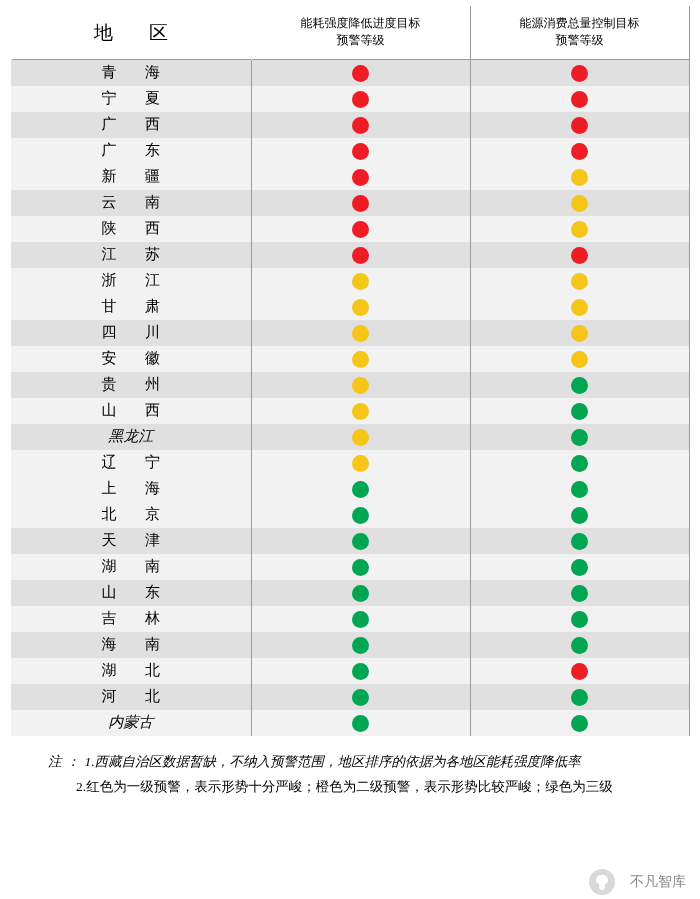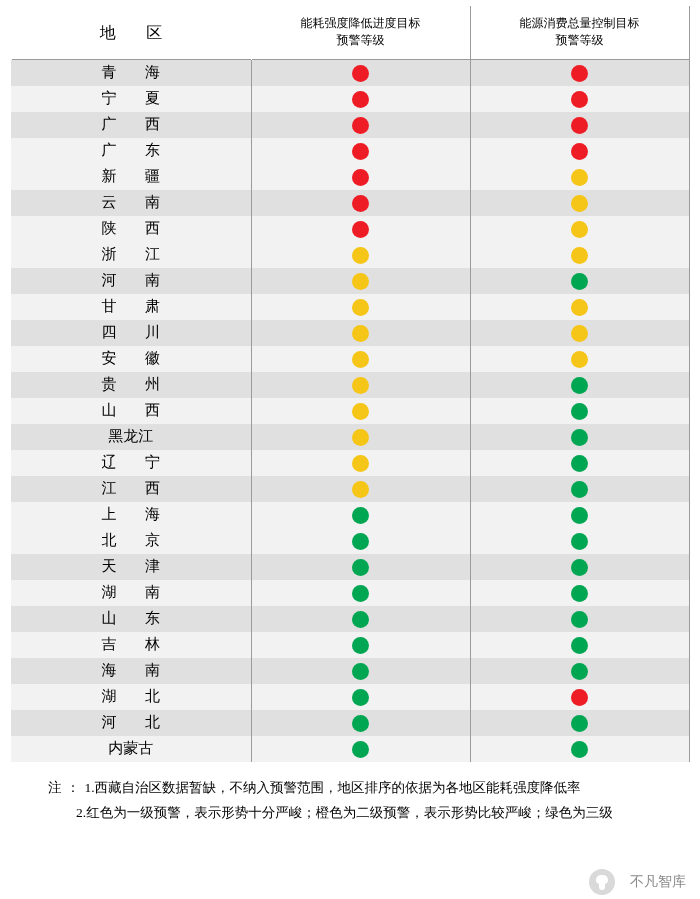--- a/index.html
+++ b/index.html
@@ -37,21 +37,21 @@
     padding: 9px 4px;
     border-left: 1px solid #ffffff;
     border-right: 1px solid #ffffff;
     background: #ffffff;
     text-align: center;
     vertical-align: middle;
   }
   table.warn-table th.region-head {
     letter-spacing: 0.45em;
     text-indent: 0.45em;
-    font-size: 16px;
+    font-size: 19px;
   }
   table.warn-table th.col-head {
     border-left: 1px solid #9b9b9b;
     border-right: 1px solid #9b9b9b;
   }
   table.warn-table thead tr {
     border-bottom: 1.5px solid #9b9b9b;
   }
   table.warn-table tbody tr {
     height: 26px;
@@ -66,20 +66,21 @@
     height: 26px;
   }
   table.warn-table td.region {
     font-size: 15px;
     letter-spacing: 0.45em;
     text-indent: 0.45em;
   }
   table.warn-table td.region.nospace {
     letter-spacing: 0;
     text-indent: 0;
+    font-style: italic;
   }
   table.warn-table td.dotcell {
     border-left: 1px solid #9b9b9b;
     border-right: 1px solid #9b9b9b;
   }
   .dot {
     display: inline-block;
     width: 17px;
     height: 17px;
     border-radius: 50%;
@@ -91,20 +92,21 @@
 
   .notes {
     width: 640px;
     margin: 14px auto 0 auto;
     font-size: 13.5px;
     line-height: 1.85;
   }
   .notes .line1 {
     text-indent: 0;
     padding-left: 18px;
+    font-style: italic;
   }
   .notes .line2 {
     padding-left: 46px;
   }
   .note-label {
     letter-spacing: 0.35em;
   }
 
   .watermark {
     position: absolute;
@@ -198,30 +200,30 @@
         <tr class="odd">
           <td class="region">云　南</td>
           <td class="dotcell"><span class="dot red"></span></td>
           <td class="dotcell"><span class="dot yellow"></span></td>
         </tr>
         <tr class="even">
           <td class="region">陕　西</td>
           <td class="dotcell"><span class="dot red"></span></td>
           <td class="dotcell"><span class="dot yellow"></span></td>
         </tr>
+        <tr class="odd">
+          <td class="region">江　苏</td>
+          <td class="dotcell"><span class="dot red"></span></td>
+          <td class="dotcell"><span class="dot red"></span></td>
+        </tr>
         <tr class="even">
           <td class="region">浙　江</td>
           <td class="dotcell"><span class="dot yellow"></span></td>
           <td class="dotcell"><span class="dot yellow"></span></td>
         </tr>
-        <tr class="odd">
-          <td class="region">河　南</td>
-          <td class="dotcell"><span class="dot yellow"></span></td>
-          <td class="dotcell"><span class="dot green"></span></td>
-        </tr>
         <tr class="even">
           <td class="region">甘　肃</td>
           <td class="dotcell"><span class="dot yellow"></span></td>
           <td class="dotcell"><span class="dot yellow"></span></td>
         </tr>
         <tr class="odd">
           <td class="region">四　川</td>
           <td class="dotcell"><span class="dot yellow"></span></td>
           <td class="dotcell"><span class="dot yellow"></span></td>
         </tr>
@@ -240,25 +242,20 @@
           <td class="dotcell"><span class="dot yellow"></span></td>
           <td class="dotcell"><span class="dot green"></span></td>
         </tr>
         <tr class="odd">
           <td class="region nospace">黑龙江</td>
           <td class="dotcell"><span class="dot yellow"></span></td>
           <td class="dotcell"><span class="dot green"></span></td>
         </tr>
         <tr class="even">
           <td class="region">辽　宁</td>
-          <td class="dotcell"><span class="dot yellow"></span></td>
-          <td class="dotcell"><span class="dot green"></span></td>
-        </tr>
-        <tr class="odd">
-          <td class="region">江　西</td>
           <td class="dotcell"><span class="dot yellow"></span></td>
           <td class="dotcell"><span class="dot green"></span></td>
         </tr>
         <tr class="even">
           <td class="region">上　海</td>
           <td class="dotcell"><span class="dot green"></span></td>
           <td class="dotcell"><span class="dot green"></span></td>
         </tr>
         <tr class="even">
           <td class="region">北　京</td>

